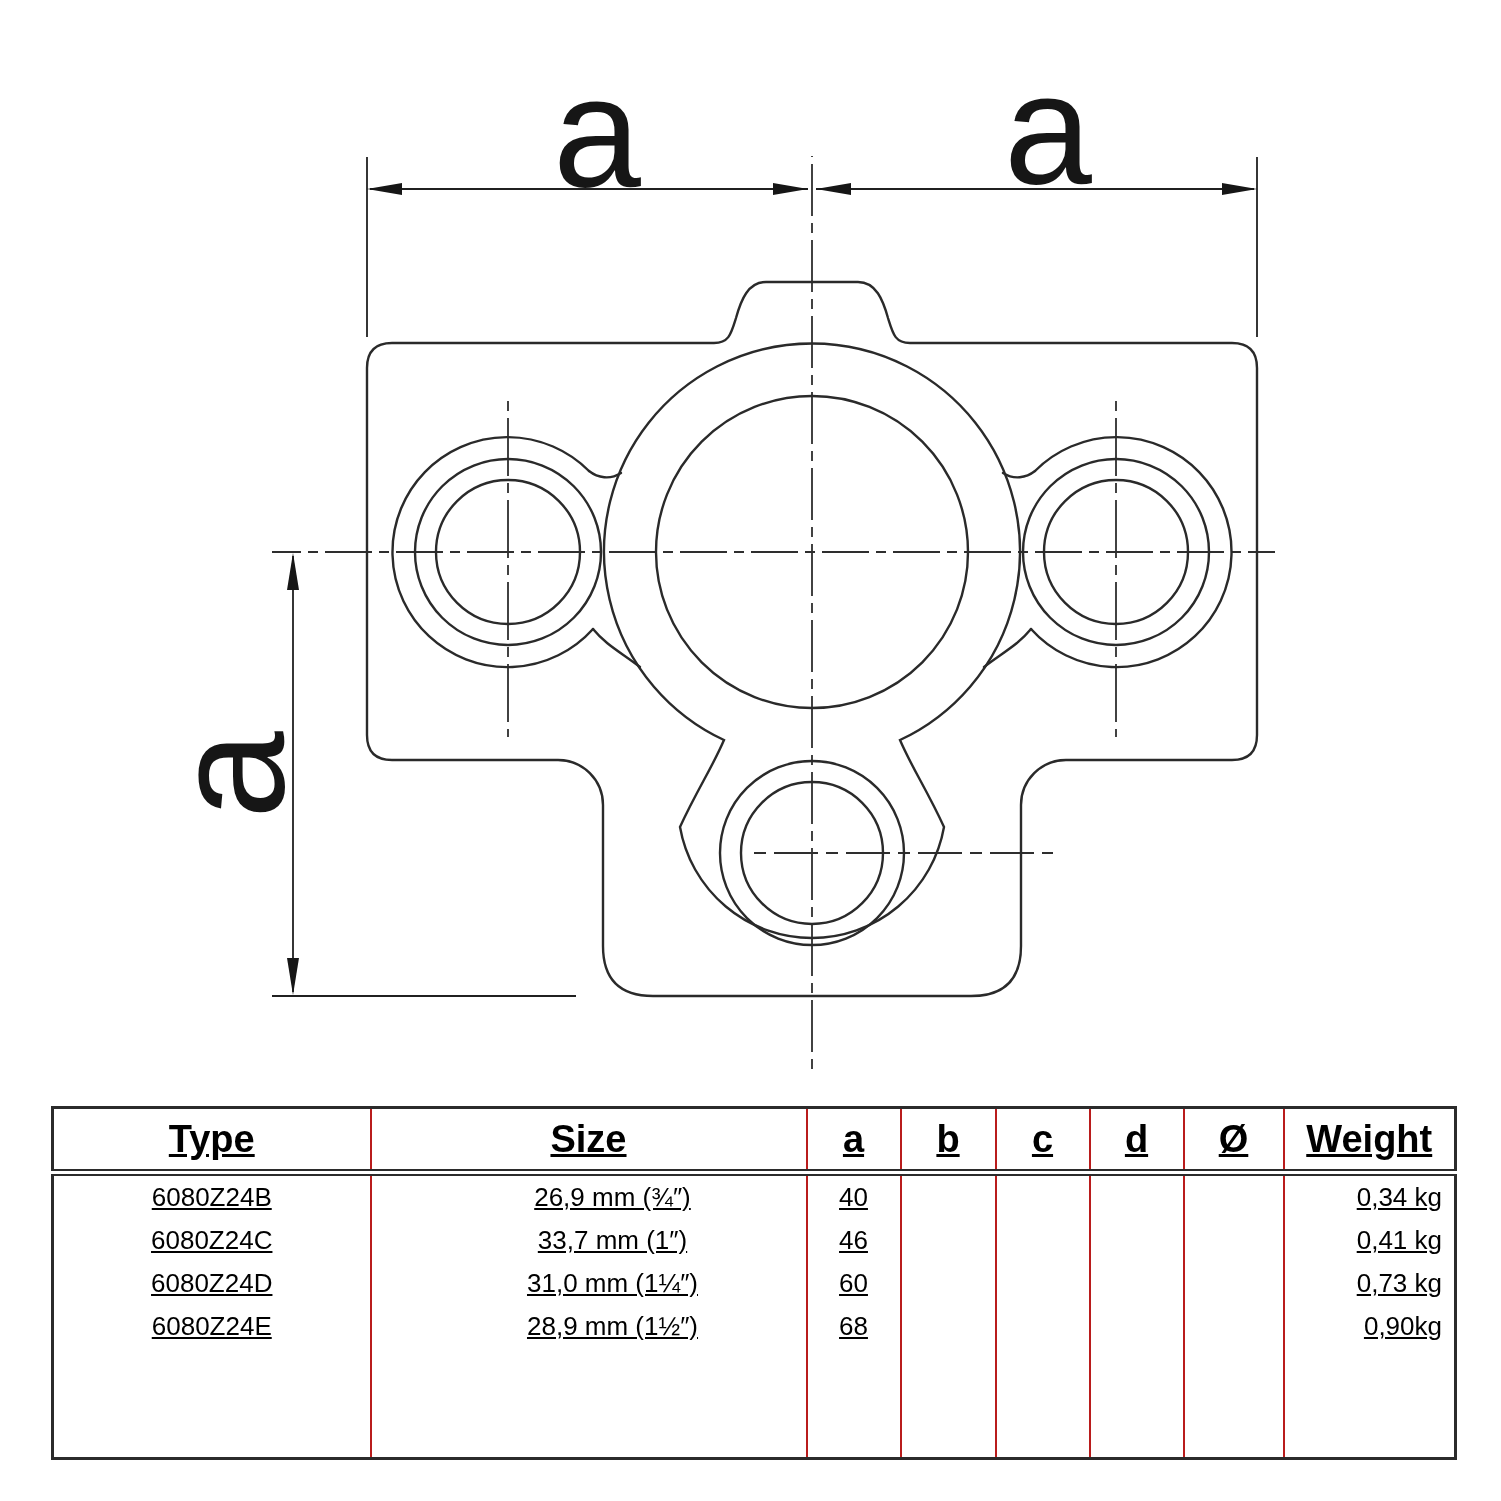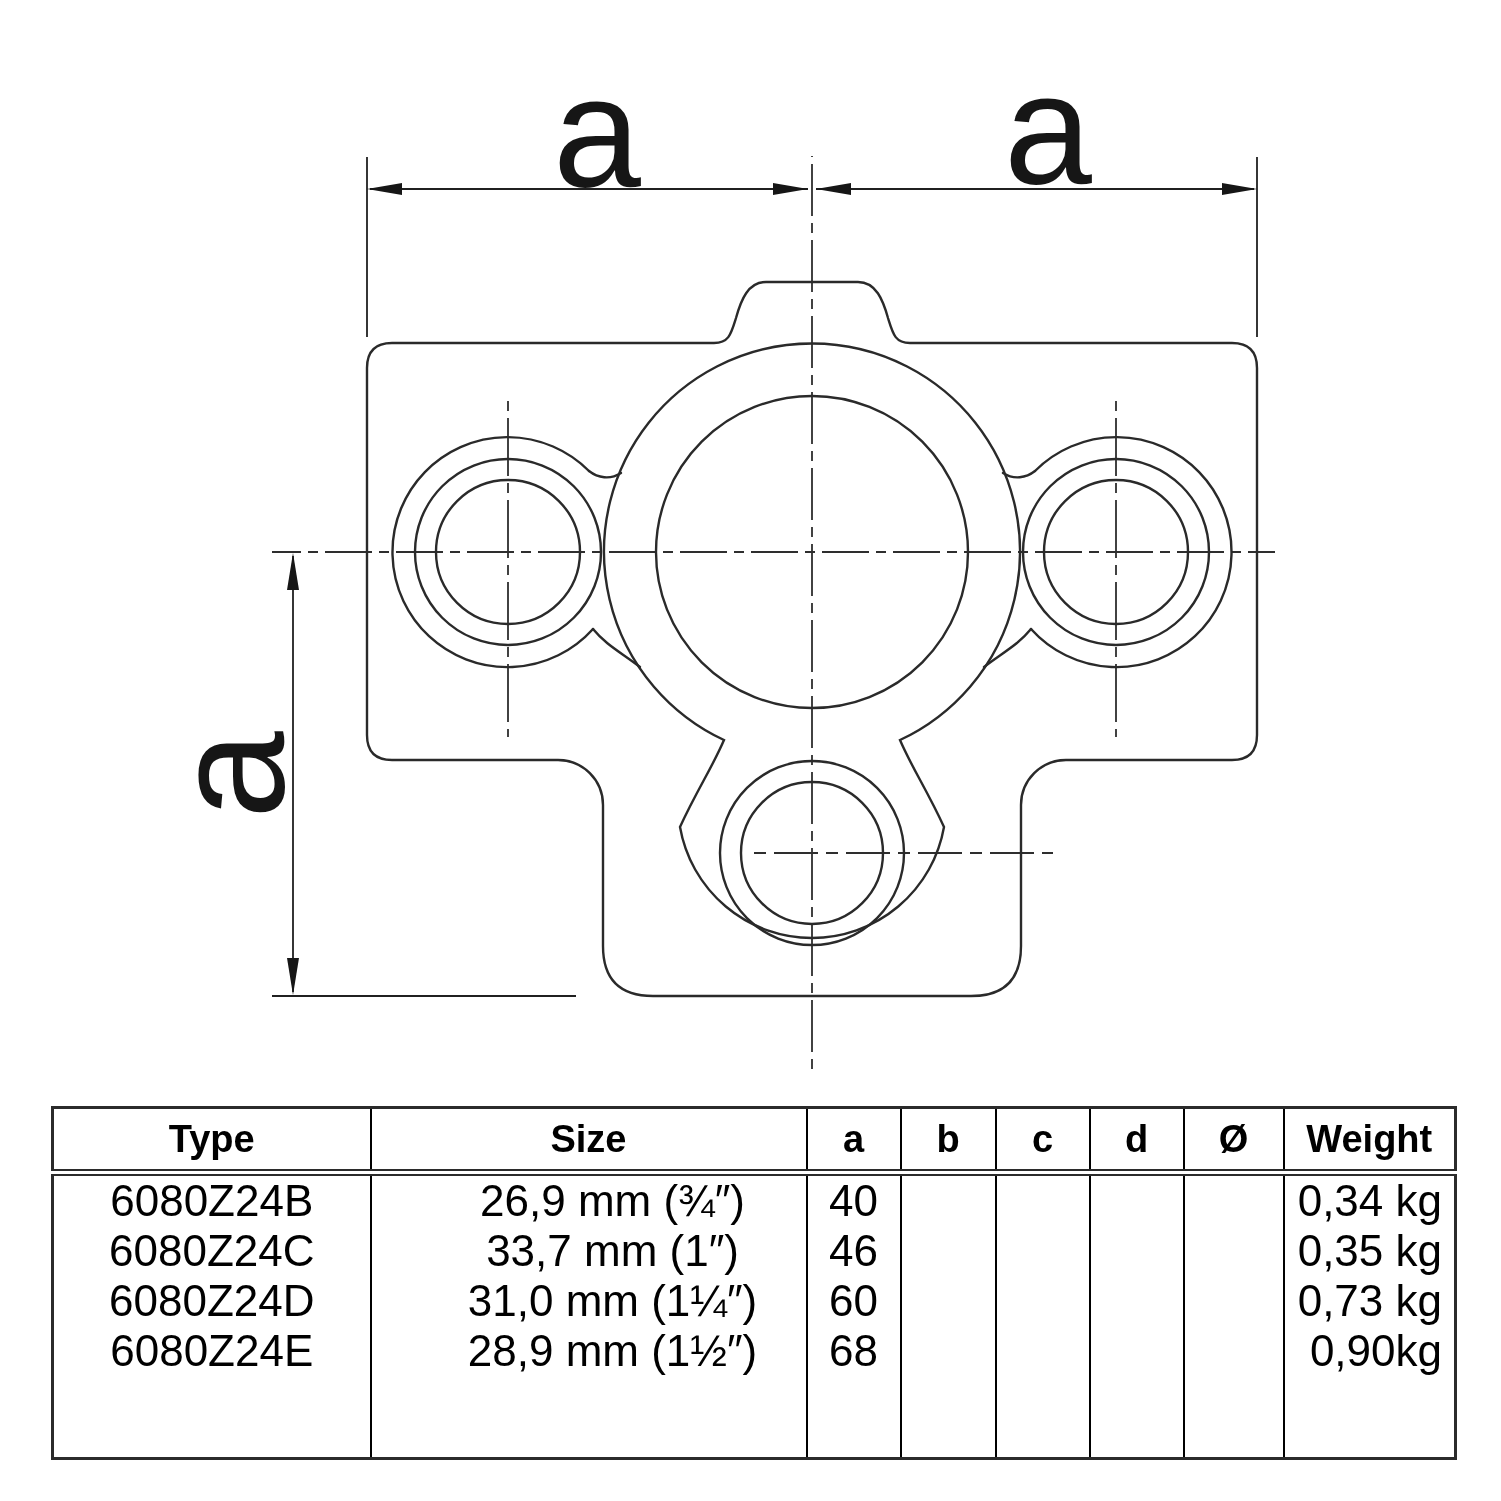--- a/index.html
+++ b/index.html
@@ -10,30 +10,30 @@
   .drawing{position:absolute;left:0;top:0;}
   svg text{font-family:"Liberation Sans", sans-serif;fill:#161616;}
 
   
   table.spec{
     position:absolute;left:51px;top:1106px;width:1403px;height:354px;
     border-collapse:collapse;table-layout:fixed;
     font-family:"Liberation Sans", sans-serif;color:#000;
   }
   table.spec td, table.spec th{
-    border-left:2px solid #2b2b2b;border-right:2px solid #000000;
-    padding:0;white-space:nowrap;overflow:visible;
+    border-left:2px solid #2b2b2b;border-right:2px solid #b91c1c;
+    padding:0;white-space:nowrap;overflow:visible;text-decoration:underline;
   }
   table.spec{border:3px solid #2b2b2b;}
   table.spec thead th{
     font-size:38px;font-weight:bold;text-align:center;vertical-align:middle;
     height:60px;border-bottom:7px double #2b2b2b;
   }
   table.spec tbody td{
-    font-size:44px;font-weight:normal;height:43px;vertical-align:middle;text-align:center;
+    font-size:26px;font-weight:normal;height:43px;vertical-align:middle;text-align:center;
   }
   table.spec td.c-size{text-align:center;padding-left:48px;}
   table.spec td.c-weight{text-align:right;padding-right:12px;}
   table.spec tr.filler td{height:auto;}
 </style>
 </head>
 <body>
 
 <div class="stage">
 
@@ -157,21 +157,21 @@
         <td class="c-weight">0,34 kg</td>
       </tr>
       <tr>
         <td>6080Z24C</td>
         <td class="c-size">33,7 mm (1″)</td>
         <td>46</td>
         <td></td>
         <td></td>
         <td></td>
         <td></td>
-        <td class="c-weight">0,35 kg</td>
+        <td class="c-weight">0,41 kg</td>
       </tr>
       <tr>
         <td>6080Z24D</td>
         <td class="c-size">31,0 mm (1¼″)</td>
         <td>60</td>
         <td></td>
         <td></td>
         <td></td>
         <td></td>
         <td class="c-weight">0,73 kg</td>

